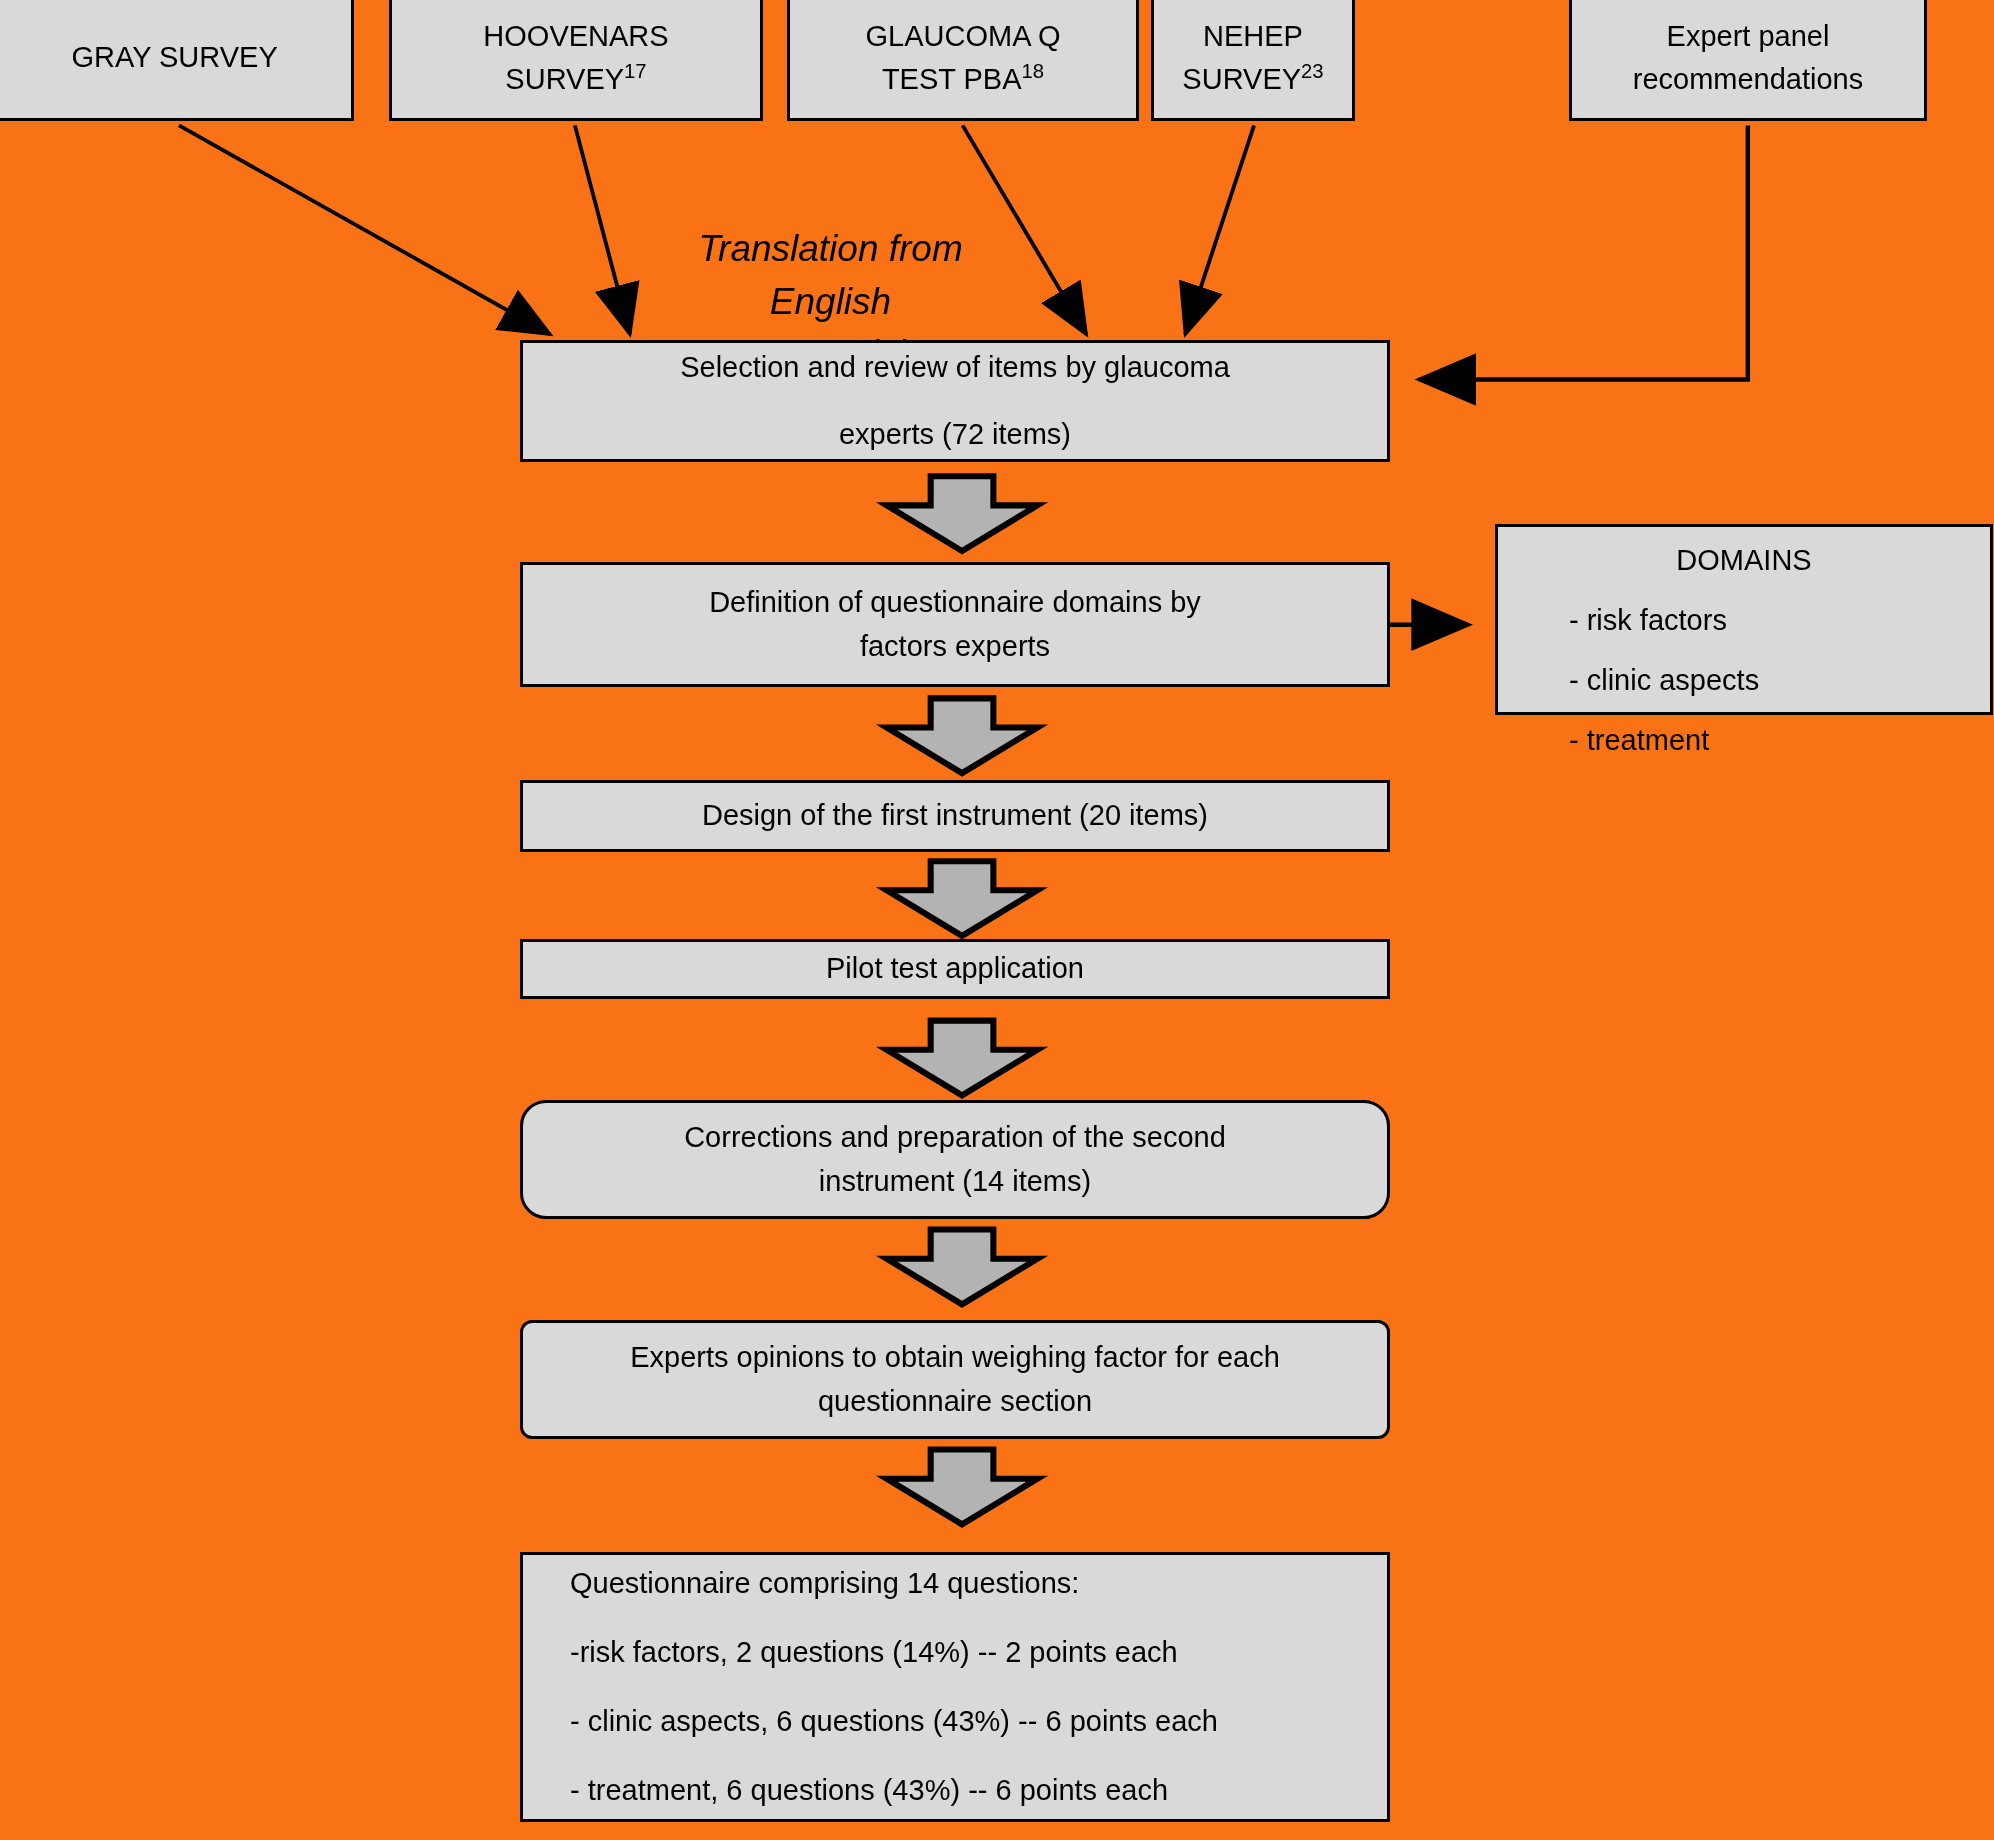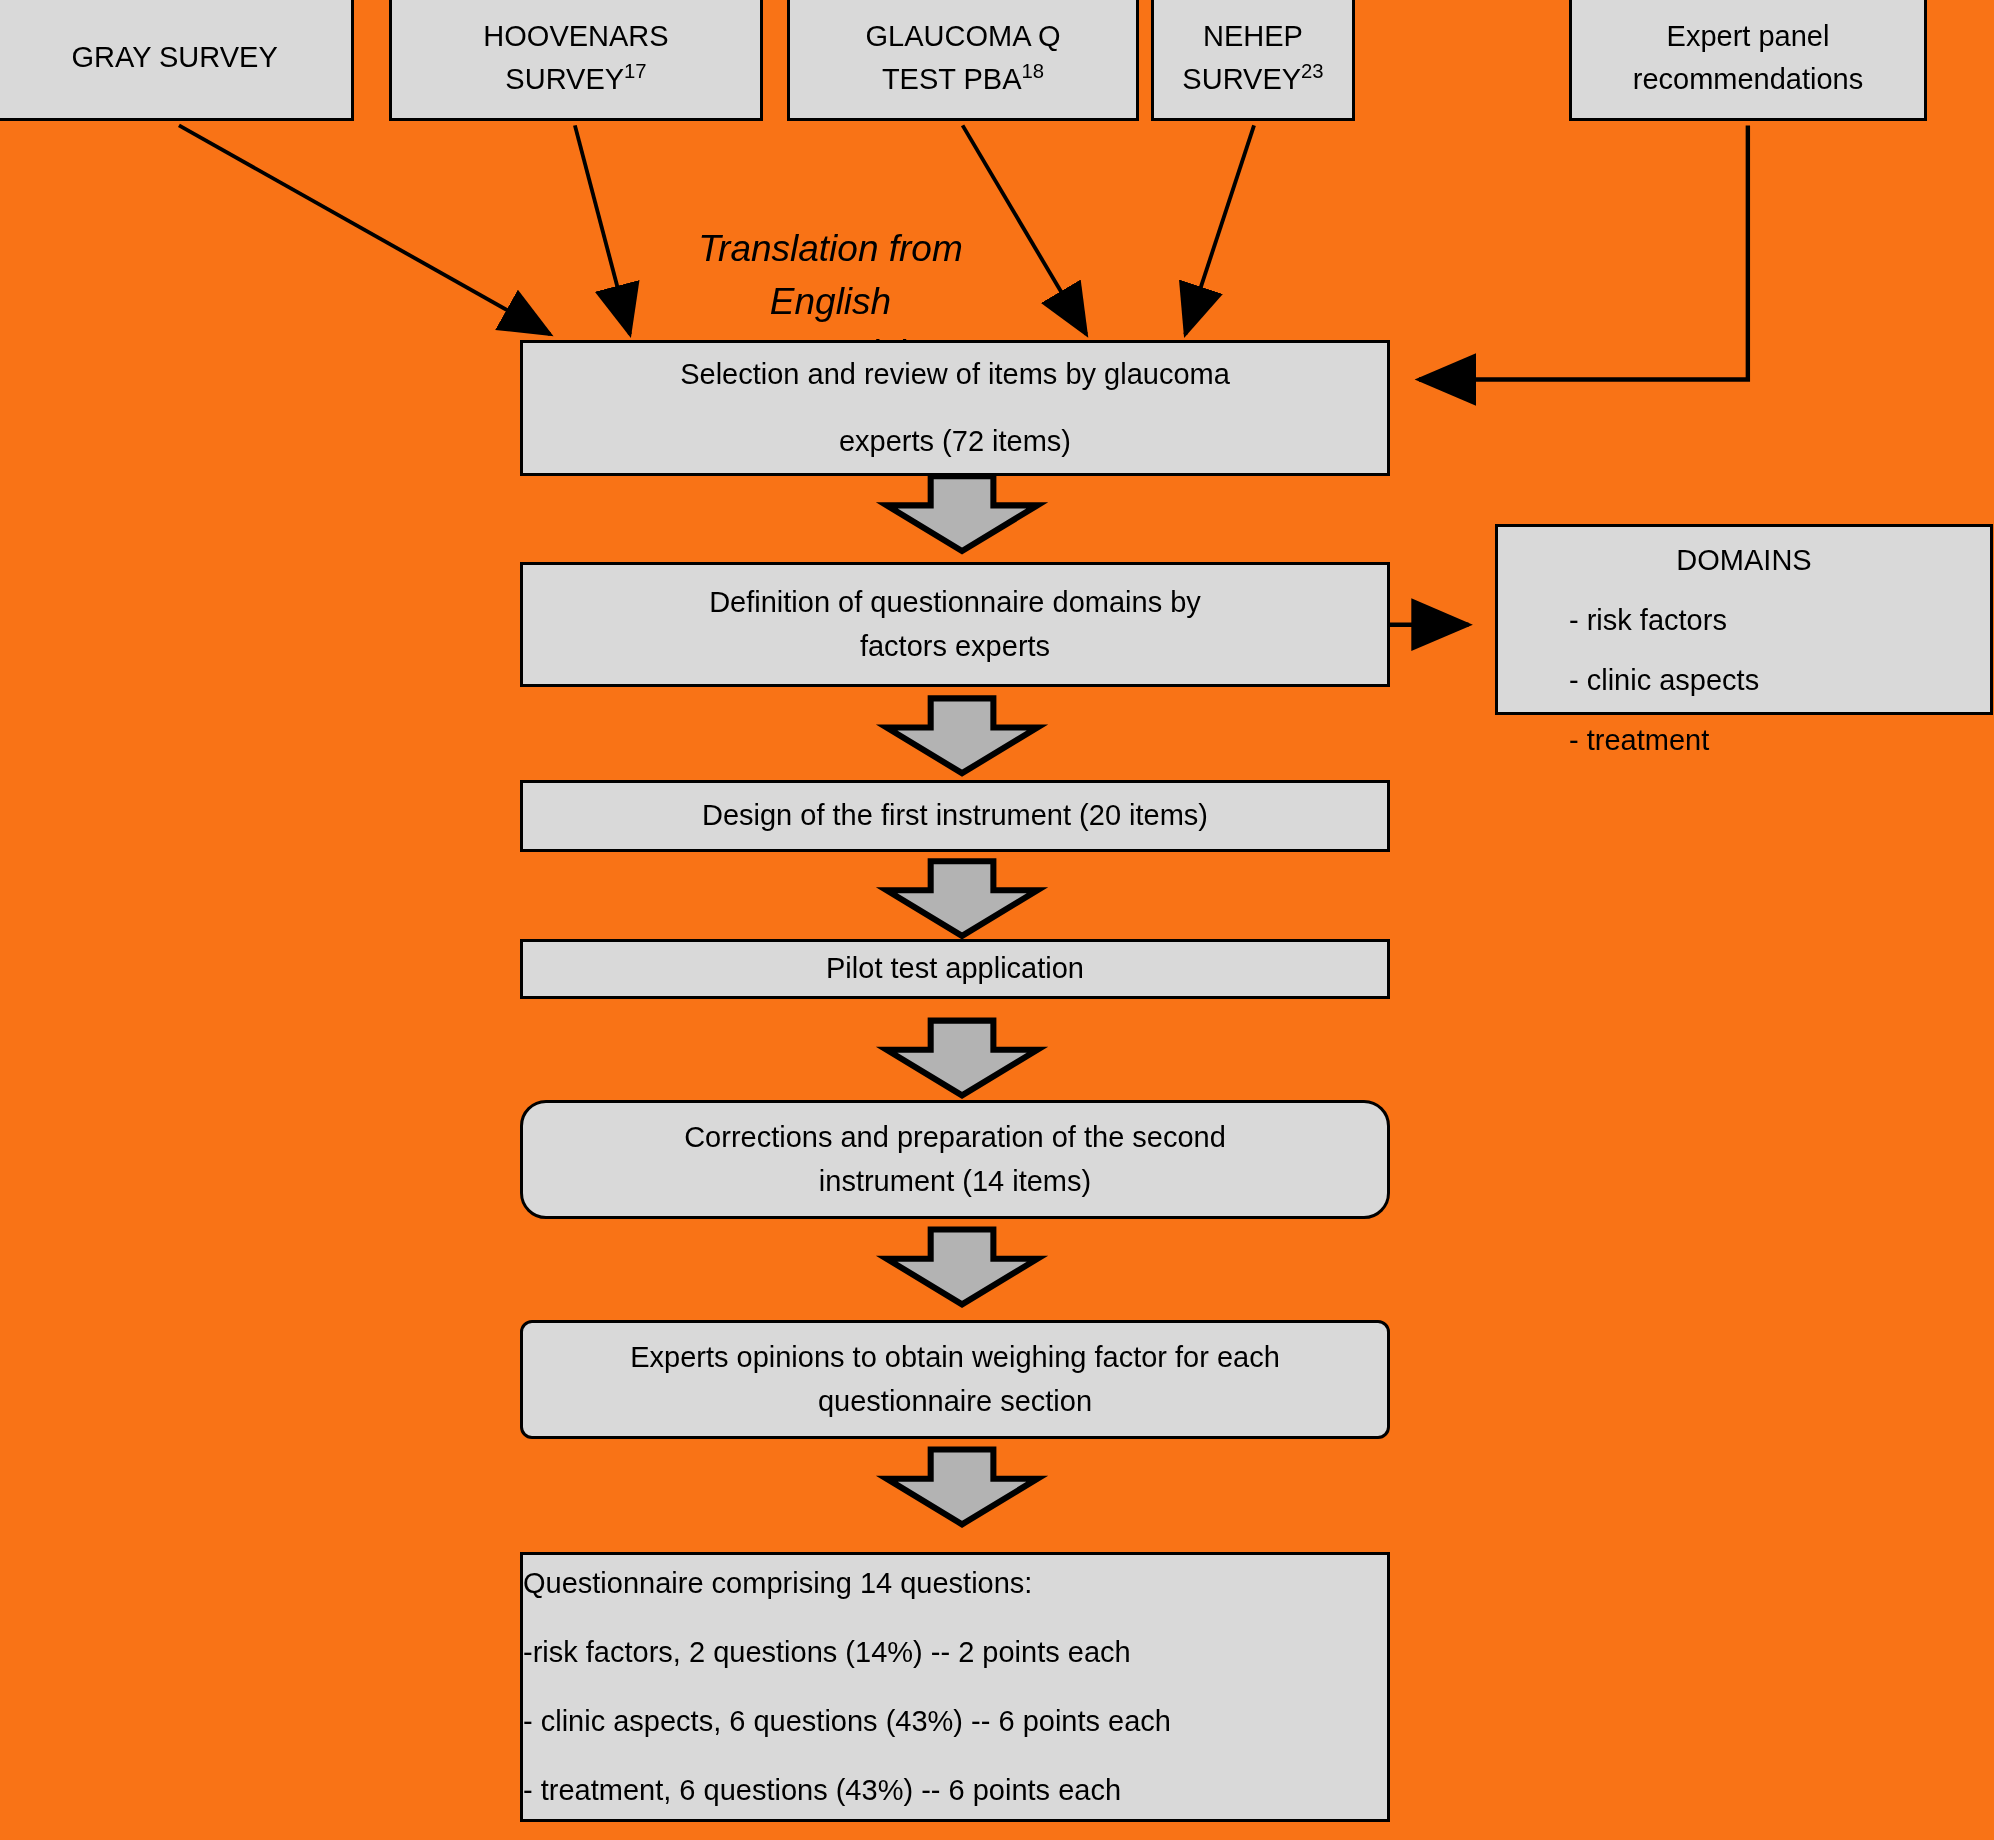--- a/index.html
+++ b/index.html
@@ -23,29 +23,29 @@
   .sup{font-size:0.70em;vertical-align:super;line-height:0;}
 
   
   #src-gray    {left:-4.4px;  top:-4.4px;  width:358px;  height:125px;}
   #src-hoov    {left:389px; top:-4.4px;  width:374px;  height:125px;}
   #src-glauc   {left:787px;top:-4.4px;  width:352px;  height:125px;}
   #src-nehep   {left:1151px;top:-4.4px;  width:204px;  height:125px;}
   #src-expert  {left:1569px;top:-4.4px;  width:358px;  height:125px;}
 
   
-  #b-selection {left:520px; top:340px;  width:870px;height:136px;gap:24px;}
+  #b-selection {left:520px; top:340px;  width:870px;height:122px;gap:24px;}
   #b-definition{left:520px; top:562px; width:870px;height:125px;}
   #b-design    {left:520px; top:780px; width:870px;height:72px;}
   #b-pilot     {left:520px; top:939px; width:870px;height:60px;}
   #b-corrections{left:520px;top:1100px; width:870px;height:119px;border-radius:26px;}
   #b-experts   {left:520px; top:1320px; width:870px;height:119px;border-radius:12px;}
   #b-final     {left:520px; top:1552px; width:870px;height:270px;
                 align-items:flex-start;justify-content:center;text-align:left;
-                }
+                padding-left:47px;}
   #b-final .line{margin:12.7px 0;}
 
   
   #b-domains   {left:1495px;top:524px;  width:498px;height:191px;
                 align-items:flex-start;justify-content:flex-start;
                 text-align:left;padding:12px 0 0 0;}
   #b-domains .title{width:100%;text-align:center;display:block;}
   #b-domains .item{display:block;margin-top:16.5px;padding-left:71px;}
 
   

